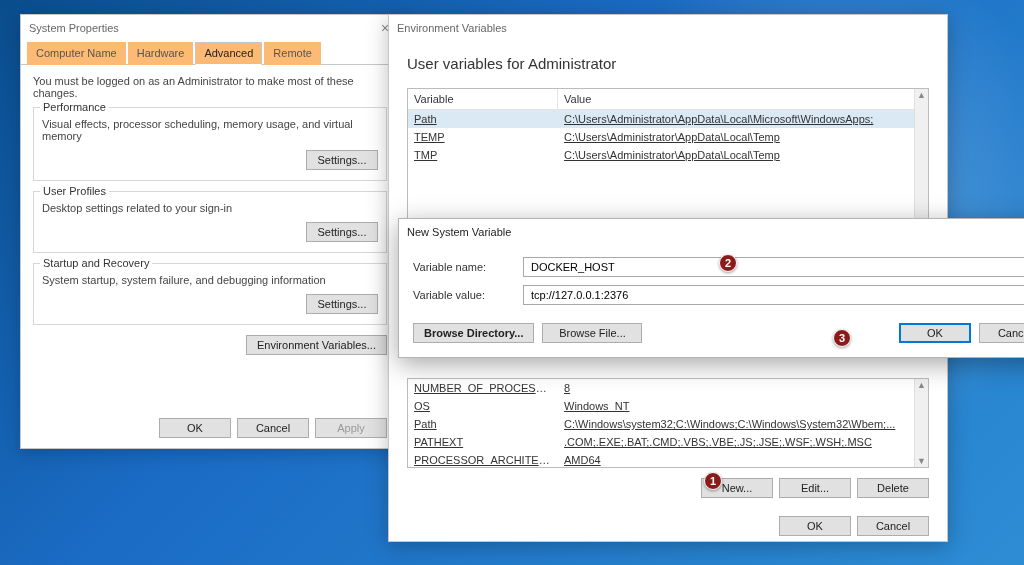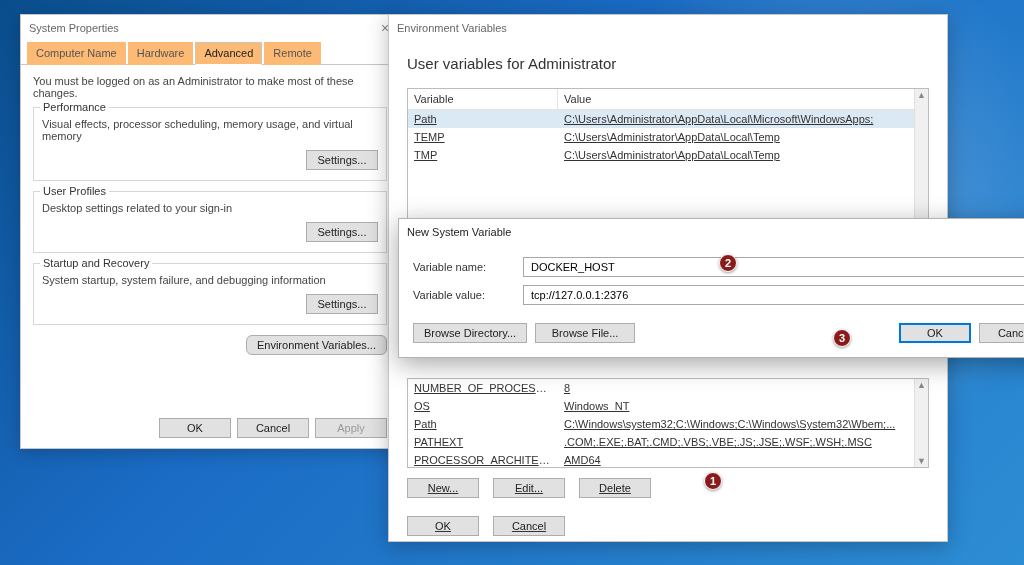--- a/index.html
+++ b/index.html
@@ -147,21 +147,21 @@
   .lv-row > div { padding: 3px 6px; white-space: nowrap; overflow: hidden; text-overflow: ellipsis; text-decoration: underline; }
   .lv-row.sel { background: #dbe9f5; }
   .col-var { width: 150px; flex: 0 0 150px; }
   .col-val { flex: 1 1 auto; }
   .lv-scroll {
     position: absolute; right: 0; top: 0; bottom: 0;
     width: 14px; background: #f0f0f0; border-left: 1px solid #e0e0e0;
   }
   .lv-scroll::before { content:'▲'; position:absolute; top:1px; left:2px; font-size:9px; color:#888;}
   .lv-scroll::after  { content:'▼'; position:absolute; bottom:1px; left:2px; font-size:9px; color:#888;}
-  .btn-row { display: flex; justify-content: flex-start; gap: 14px; margin-top: 10px; text-decoration: underline; }
+  .btn-row { display: flex; justify-content: flex-end; gap: 6px; margin-top: 10px; }
   .sys-section { margin-top: 14px; }
 
   
   .win-newvar {
     position: absolute;
     left: 398px; top: 218px;
     width: 668px;
     height: 140px;
     background: #fff;
     border: 1px solid #b4b4b4;
@@ -229,21 +229,21 @@
       <div class="row-right"><button class="btn">Settings...</button></div>
     </div>
 
     <div class="groupbox">
       <span class="legend">Startup and Recovery</span>
       <div class="desc">System startup, system failure, and debugging information</div>
       <div class="row-right"><button class="btn">Settings...</button></div>
     </div>
 
     <div class="row-right" style="margin-top:6px;">
-      <button class="btn" style="min-width:130px;border-radius:6px;">Environment Variables...</button>
+      <button class="btn" style="min-width:130px;">Environment Variables...</button>
     </div>
   </div>
   <div class="footer-btns">
     <button class="btn">OK</button>
     <button class="btn">Cancel</button>
     <button class="btn disabled">Apply</button>
   </div>
 </div>
 
 <div class="win-envvars">
@@ -320,21 +320,21 @@
       <label>Variable name:</label>
       <input type="text" value="DOCKER_HOST" style="">
     </div>
     <div class="form-row">
       <label>Variable value:</label>
       <input type="text" value="tcp://127.0.0.1:2376" style="">
     </div>
   </div>
   <div class="nv-footer">
     <div class="left">
-      <button class="btn" style="min-width:110px;">Browse Directory...</button>
+      <button class="btn" style="min-width:110px;font-weight:bold;">Browse Directory...</button>
       <button class="btn" style="min-width:100px;">Browse File...</button>
     </div>
     <div class="right">
       <button class="btn primary">OK</button>
       <button class="btn">Cancel</button>
     </div>
   </div>
 </div>
 
 <div class="badge" style="left:704px; top:472px;">1</div>

